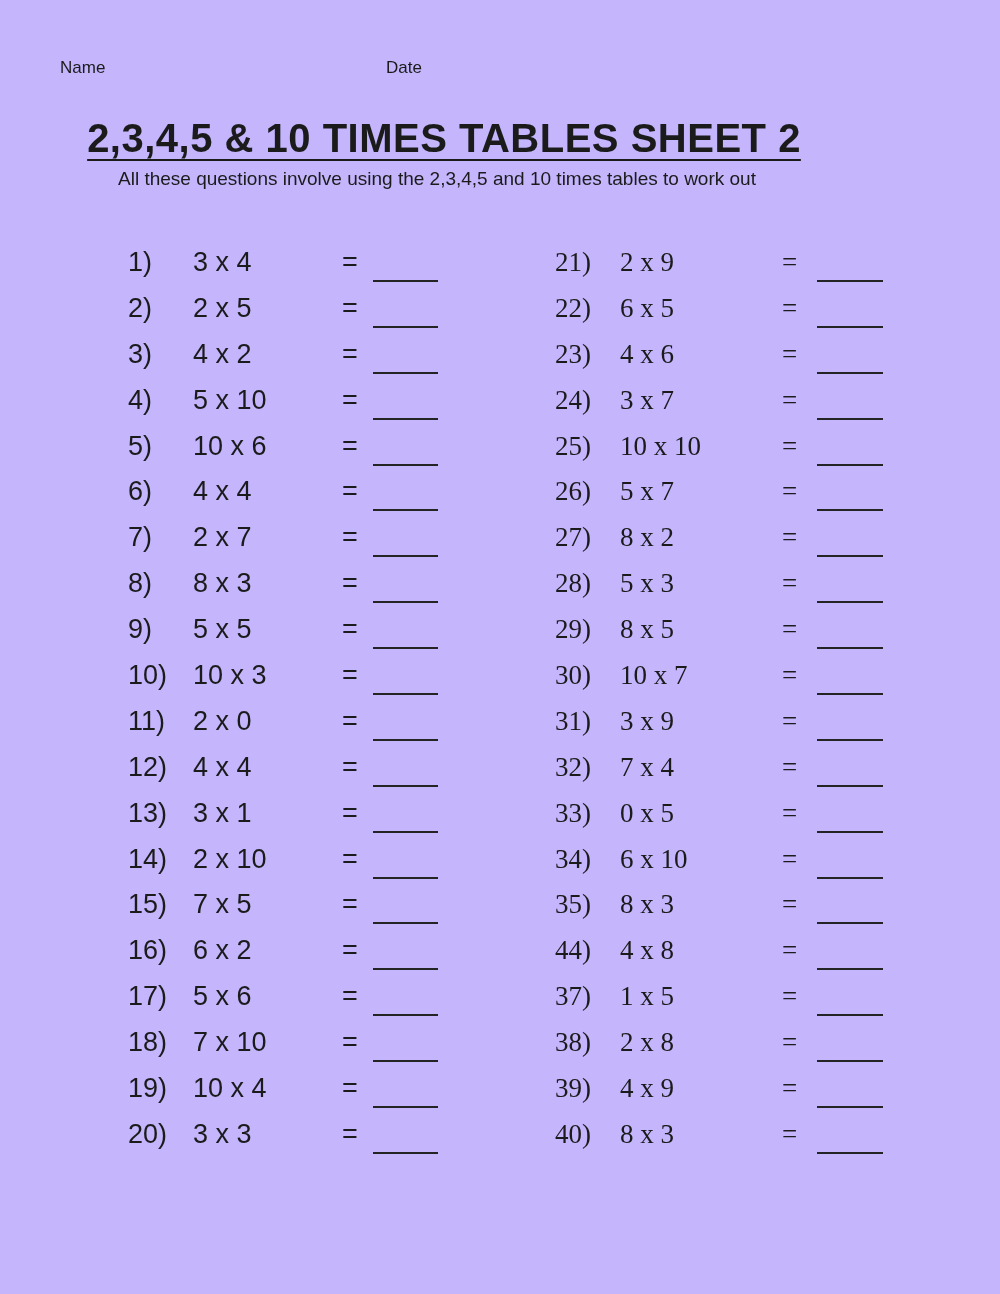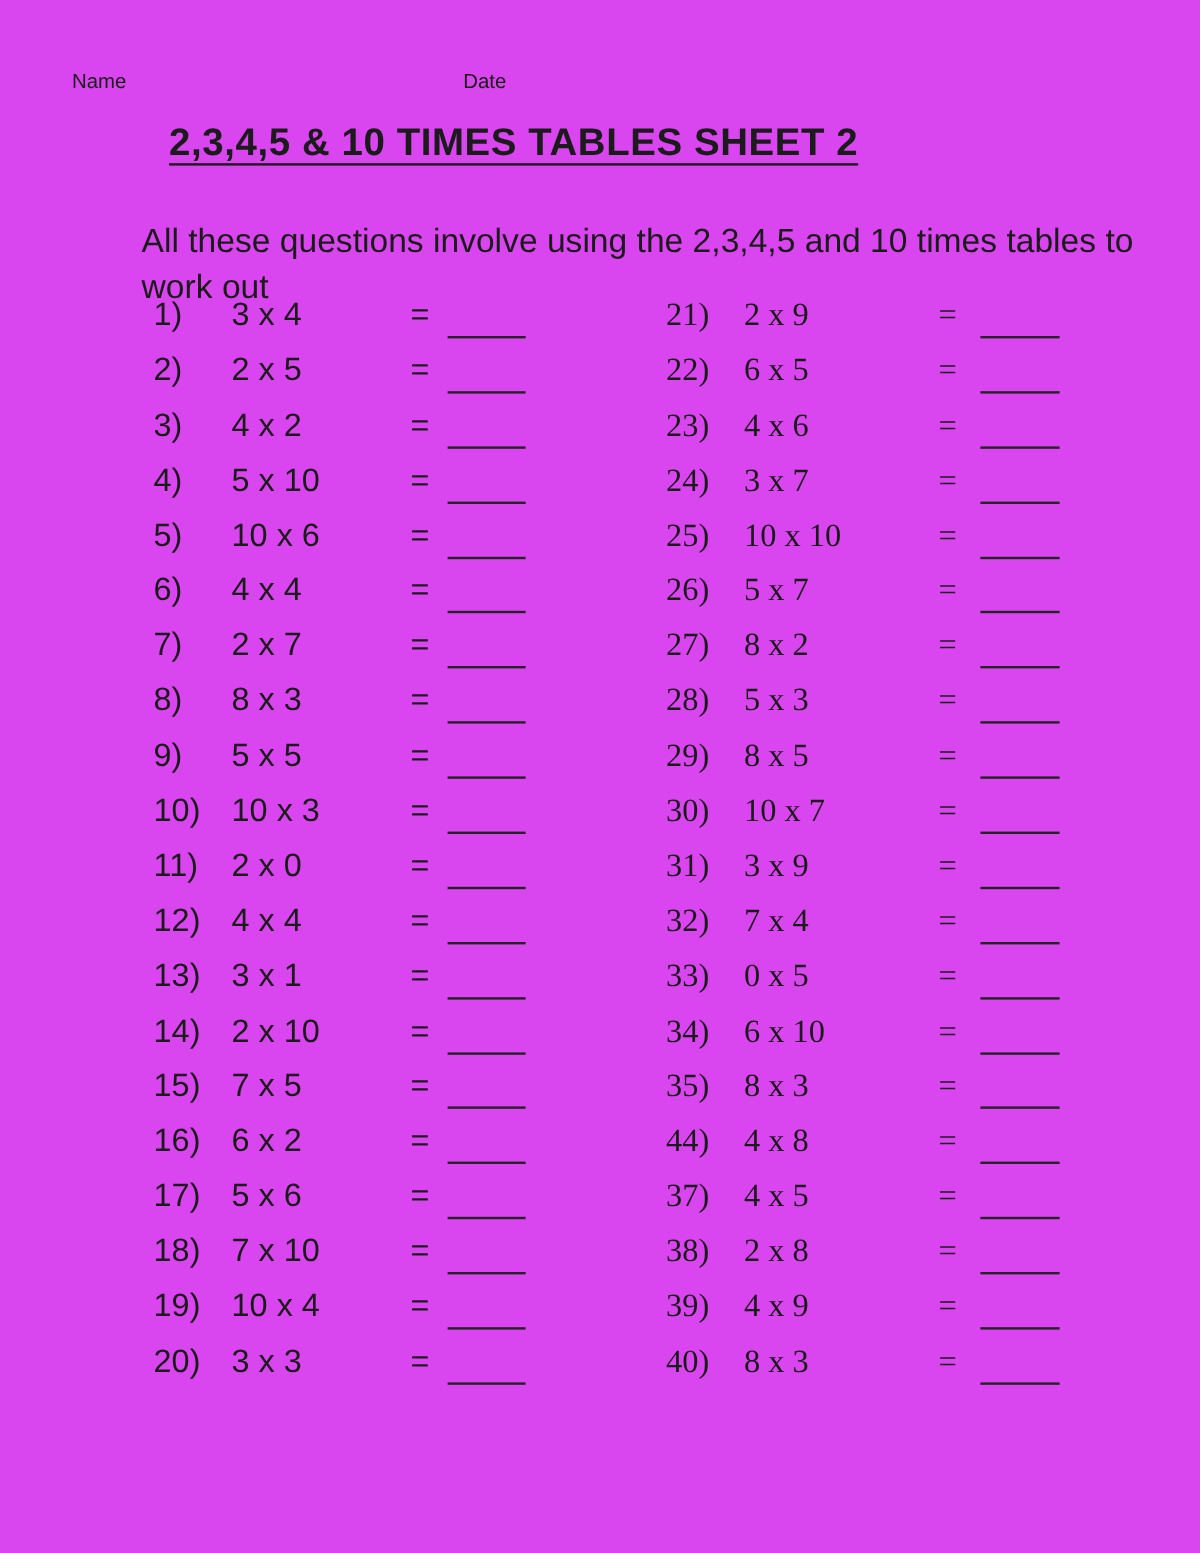--- a/index.html
+++ b/index.html
@@ -6,54 +6,54 @@
     margin: 0;
     padding: 0;
     background: #fcfdfa;
     font-family: "Liberation Sans", sans-serif;
     color: #1b1b1b;
   }
   .sheet {
     position: relative;
     width: 1000px;
     height: 1294px;
-    background: #d946ef;
+    background: #c4b5fd;
     overflow: hidden;
   }
   .meta-row {
     position: absolute;
     top: 58px;
     left: 0;
     width: 1000px;
     height: 22px;
     font-size: 17px;
   }
   .meta-name { position: absolute; left: 60px; top: 0; }
   .meta-date { position: absolute; left: 386px; top: 0; }
   .title {
     position: absolute;
     top: 100px;
     left: 0;
     width: 856px;
-    margin: 0;
+    margin: 16px;
     text-align: center;
-    font-size: 32px;
+    font-size: 40px;
     font-weight: 600;
     letter-spacing: 0.5px;
     text-decoration: underline;
     text-decoration-thickness: 2px;
     text-underline-offset: 7px;
   }
   .instructions {
     position: absolute;
-    top: 182px;
+    top: 160px;
     left: 118px;
     width: 830px;
     margin: 0;
-    font-size: 28px;
+    font-size: 19px;
     line-height: 38px;
   }
   .questions {
     position: absolute;
     top: 240px;
     left: 0;
     width: 1000px;
     height: 925px;
   }
   .q-col { position: absolute; top: 0; width: 440px; }
@@ -309,21 +309,21 @@
           <span class="q-blank"></span>
         </div>
         <div class="q-row">
           <span class="q-num">44)</span>
           <span class="q-expr">4 x 8</span>
           <span class="q-eq">=</span>
           <span class="q-blank"></span>
         </div>
         <div class="q-row">
           <span class="q-num">37)</span>
-          <span class="q-expr">4 x 5</span>
+          <span class="q-expr">1 x 5</span>
           <span class="q-eq">=</span>
           <span class="q-blank"></span>
         </div>
         <div class="q-row">
           <span class="q-num">38)</span>
           <span class="q-expr">2 x 8</span>
           <span class="q-eq">=</span>
           <span class="q-blank"></span>
         </div>
         <div class="q-row">

